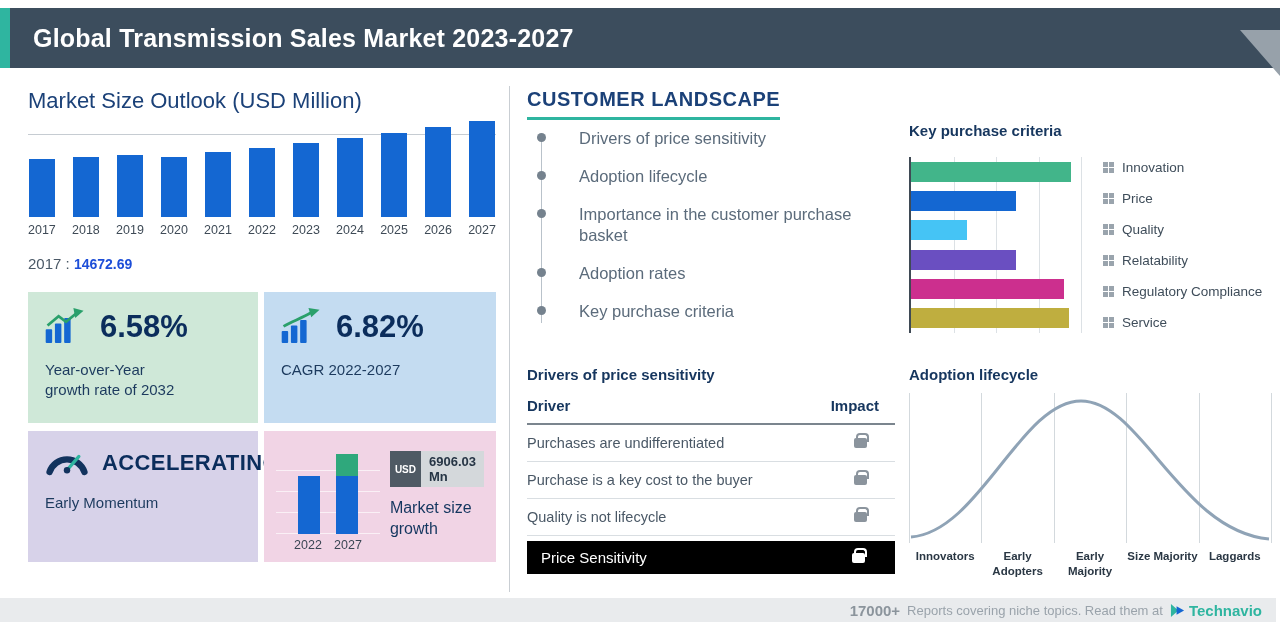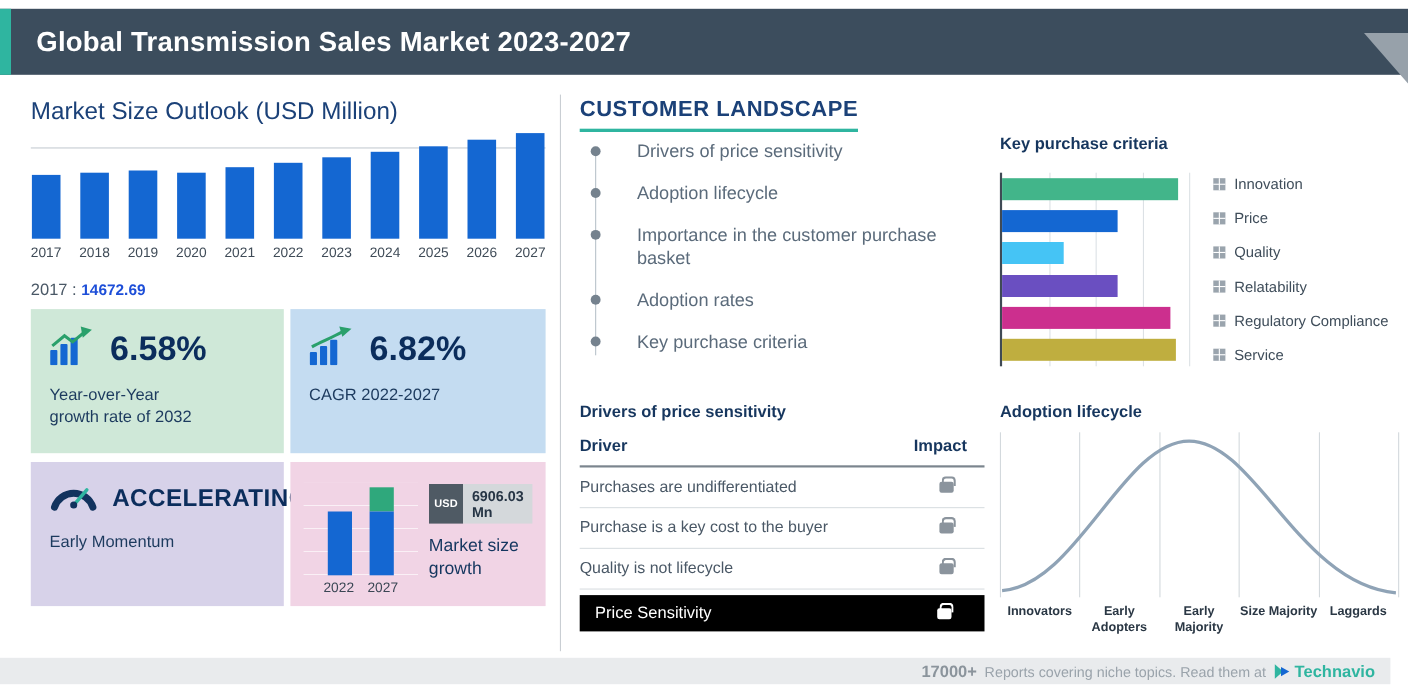--- a/index.html
+++ b/index.html
@@ -16,21 +16,21 @@
   .left-panel { position:absolute; left:28px; top:88px; width:468px; }
   .section-title-lg { font-size:22px; font-weight:normal; color:#1b4178; }
   .ms-chart { margin-top:20px; border-top:1px solid #c6ccd2; padding-top:2px; }
   .ms-bars { display:flex; align-items:flex-end; justify-content:space-between; height:100px; }
   .ms-col { display:flex; flex-direction:column; align-items:center; }
   .ms-bar { width:26px; background:#1467d2; }
   .ms-label { margin-top:6px; font-size:12.5px; color:#3f4b57; }
   .base-year { margin-top:18px; font-size:15px; color:#4a5866; }
   .base-year strong { color:#1d4ed8; font-size:14px; }
 
-  .cards { margin-top:9px; display:grid; grid-template-columns:230px 232px; gap:8px 6px; }
+  .cards { margin-top:20px; display:grid; grid-template-columns:230px 232px; gap:8px 6px; }
   .card { height:131px; padding:15px 17px; }
   .card-green { background:#cfe8d8; }
   .card-blue  { background:#c4dcf1; }
   .card-purple{ background:#d7d2e9; }
   .card-pink  { background:#f1d4e5; display:flex; padding:10px 12px; gap:10px; }
   .card-top { display:flex; align-items:center; gap:13px; }
   .big-num { font-size:31px; font-weight:bold; color:#0b2d5c; }
   .momentum-title { font-size:22px; font-weight:bold; color:#0b2d5c; letter-spacing:.4px; }
   .card-caption { margin-top:13px; font-size:15px; color:#1c3a5e; line-height:1.32; }
 
@@ -95,21 +95,21 @@
   .lock--white::before { border-color:#fff; }
 
   .adoption { position:absolute; left:382px; top:278px; width:362px; }
   .al-chart { position:relative; margin-top:10px; height:150px; }
   .al-grid { position:absolute; top:0; bottom:0; width:1px; background:#d3d9dd; }
   .al-curve { position:absolute; inset:0; width:100%; height:100%; }
   .al-labels { display:flex; margin-top:6px; }
   .al-label { flex:1; text-align:center; font-size:11.5px; font-weight:bold; color:#2a3744; line-height:1.3; }
 
   
-  .footer { position:absolute; left:0; right:16px; top:598px; height:24px; background:#e9ebed;
+  .footer { position:absolute; left:0; right:4px; top:598px; height:24px; background:#e9ebed;
     display:flex; align-items:center; justify-content:flex-end; padding-right:14px; gap:7px; }
   .f-count { font-size:15px; font-weight:bold; color:#8b949c; }
   .f-text { font-size:13px; color:#9aa3ab; }
   .brand { display:inline-flex; align-items:center; gap:4px; font-size:15px; font-weight:bold; color:#2fb5a0; cursor:pointer; }
 </style>
 </head>
 <body>
 
 <header class="header">
   <div class="header-accent"></div>

